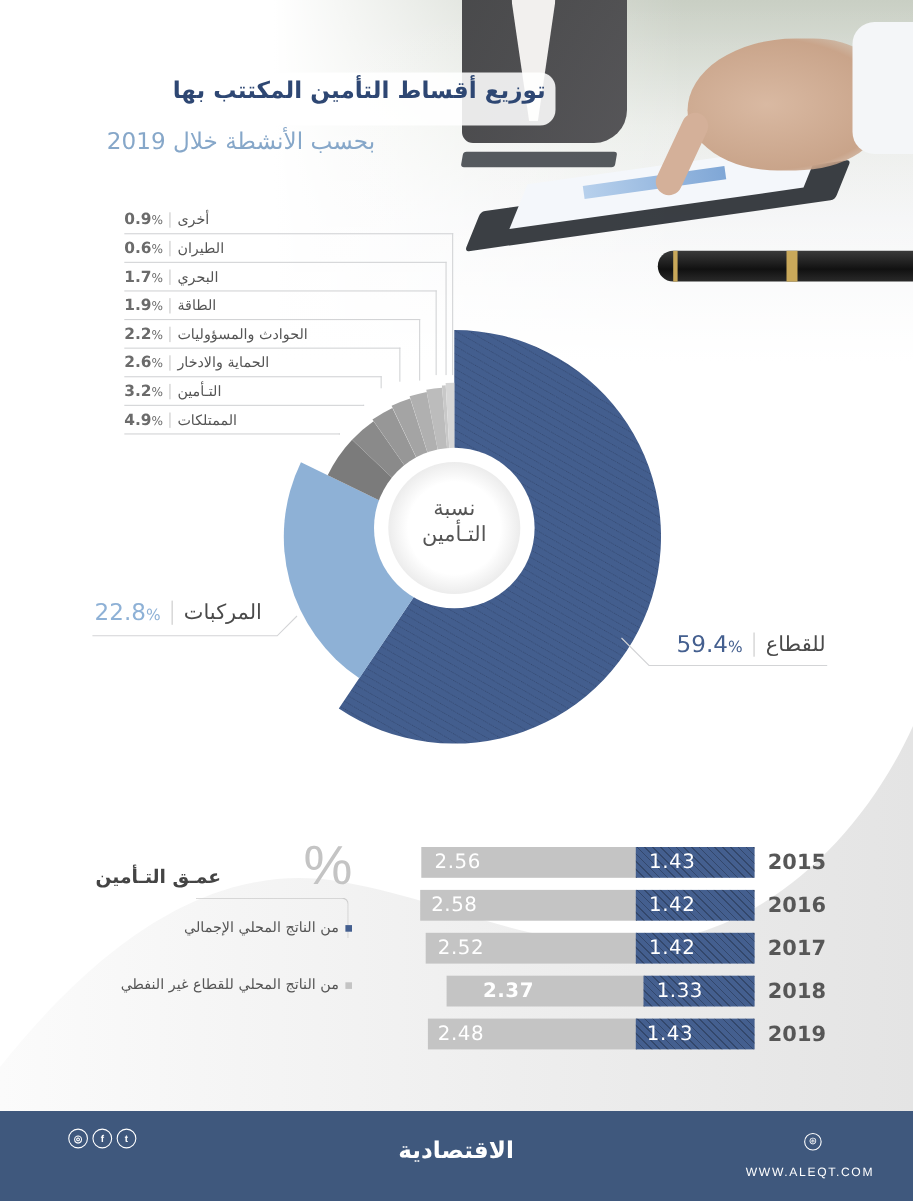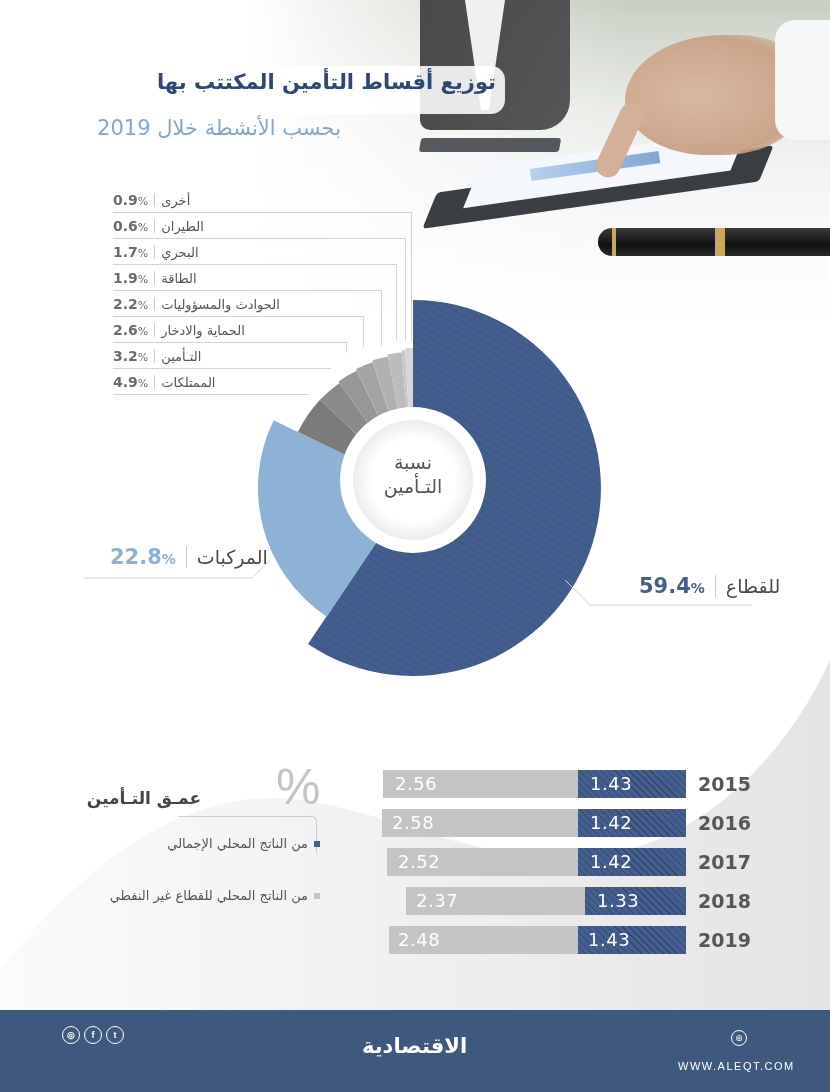--- a/index.html
+++ b/index.html
@@ -50,21 +50,21 @@
   }
   .small-label .pct { font-weight:bold; color:#6b6b6b; font-size:14px; }
   .small-label .pct small { font-size:11px; font-weight:normal; }
   .small-label .sep { width:1px; height:14px; background:#c9c9c9; display:inline-block; }
 
   .leader { position:absolute; border-top:1px solid #d3d4d6; border-right:1px solid #d3d4d6; }
 
   .big-label { position:absolute; direction: rtl; white-space:nowrap; display:flex; align-items:center; gap:10px; }
   .big-label .name { font-size:19px; color:#4a4a4a; }
   .big-label .sep { width:1px; height:22px; background:#c9c9c9; display:inline-block; }
-  .big-label .pct { font-size:21px; font-weight:bold;margin-left:24px; }
+  .big-label .pct { font-size:21px; font-weight:normal; }
   .big-label .pct small { font-size:14px; }
 
   .donut { position:absolute; left:0; top:0; }
   .center-text {
     position:absolute; left:360px; top:450px; width:106px; text-align:center;
     font-size:19px; line-height:24px; color:#555; direction: rtl;
   }
 
   .depth-title { position:absolute; right:629px; top:788px; font-size:17px; font-weight:bold; color:#444; direction:rtl; white-space:nowrap; }
   .depth-pct { position:absolute; left:276px; top:758px; font-size:50px; color:#c4c4c4; font-family:"Liberation Sans", sans-serif; }
@@ -253,21 +253,21 @@
 <div class="bar-row" style="top:848px;">
   <div class="bar-grey" style="left:387px; width:192px;"></div>
   <div class="bar-blue" style="left:578px; width:108px;"></div>
   <span class="bar-val" style="left:398px;">2.52</span>
   <span class="bar-val" style="left:590px;">1.42</span>
   <span class="bar-year">2017</span>
 </div>
 <div class="bar-row" style="top:887px;">
   <div class="bar-grey" style="left:406px; width:180px;"></div>
   <div class="bar-blue" style="left:585px; width:101px;"></div>
-  <span class="bar-val" style="left:416px;">2.37</span>
+  <span class="bar-val" style="left:439px;font-weight:bold;">2.37</span>
   <span class="bar-val" style="left:597px;">1.33</span>
   <span class="bar-year">2018</span>
 </div>
 <div class="bar-row" style="top:926px;">
   <div class="bar-grey" style="left:389px; width:190px;"></div>
   <div class="bar-blue" style="left:578px; width:108px;"></div>
   <span class="bar-val" style="left:398px;">2.48</span>
   <span class="bar-val" style="left:588px;">1.43</span>
   <span class="bar-year">2019</span>
 </div>

